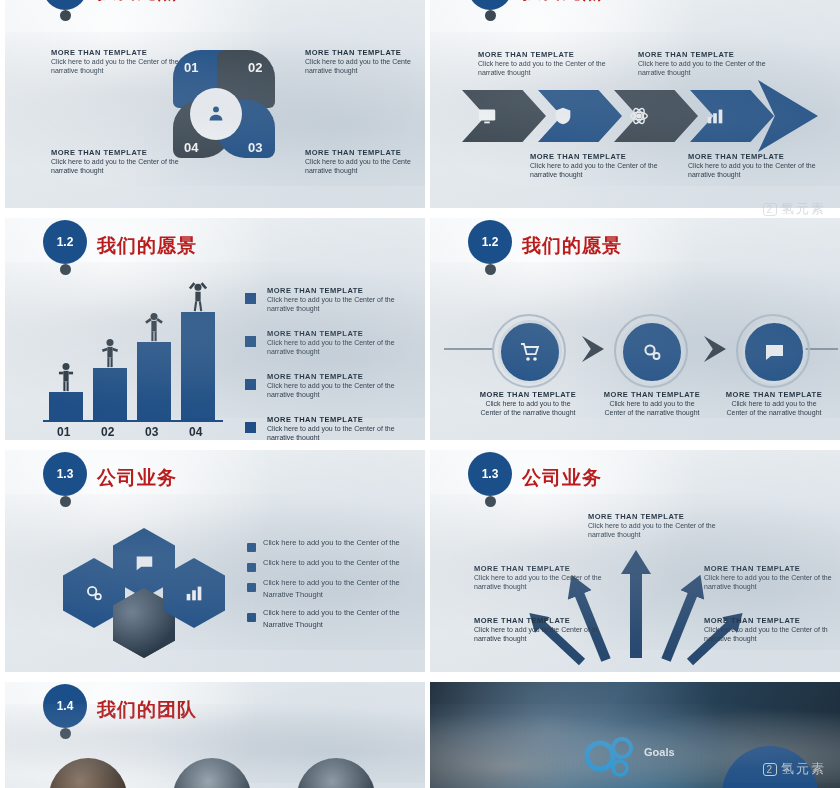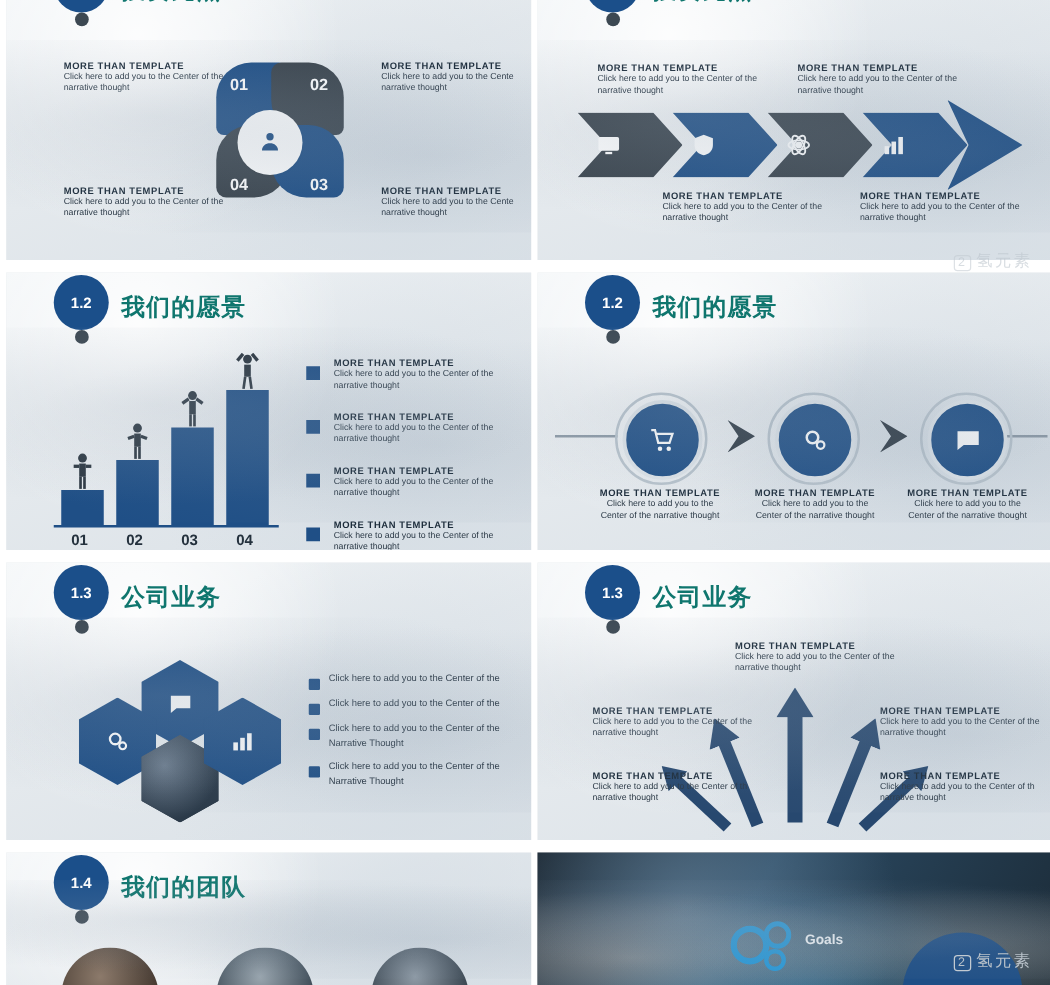--- a/index.html
+++ b/index.html
@@ -21,21 +21,21 @@
       radial-gradient(ellipse at 30% 40%, rgba(150,165,180,.22), rgba(255,255,255,0) 60%),
       radial-gradient(ellipse at 70% 60%, rgba(120,140,160,.18), rgba(255,255,255,0) 65%);
     pointer-events:none;
   }
   .inner{position:absolute;inset:0;}
 
   
   .hdr-badge{position:absolute;border-radius:50%;background:#1b4f8a;color:#fff;
     font-size:12px;font-weight:bold;display:flex;align-items:center;justify-content:center;}
   .hdr-dot{position:absolute;width:11px;height:11px;border-radius:50%;background:#3c4852;}
-  .hdr-title{position:absolute;color:#0f766e;font-weight:bold;letter-spacing:1px;}
+  .hdr-title{position:absolute;color:#b91c1c;font-weight:bold;letter-spacing:1px;}
 
   .mt{color:#1b2b3a;font-weight:bold;letter-spacing:.5px;}
   .body-txt{color:#2b3946;line-height:1.35;}
 
   .blue{background:#1f4f86;}
   .dark{background:#3a444d;}
 
   
   .petal{position:absolute;width:58px;height:58px;border-radius:26px 6px 26px 6px;}
   .numlbl{position:absolute;color:#fff;font-weight:bold;font-size:13px;}

